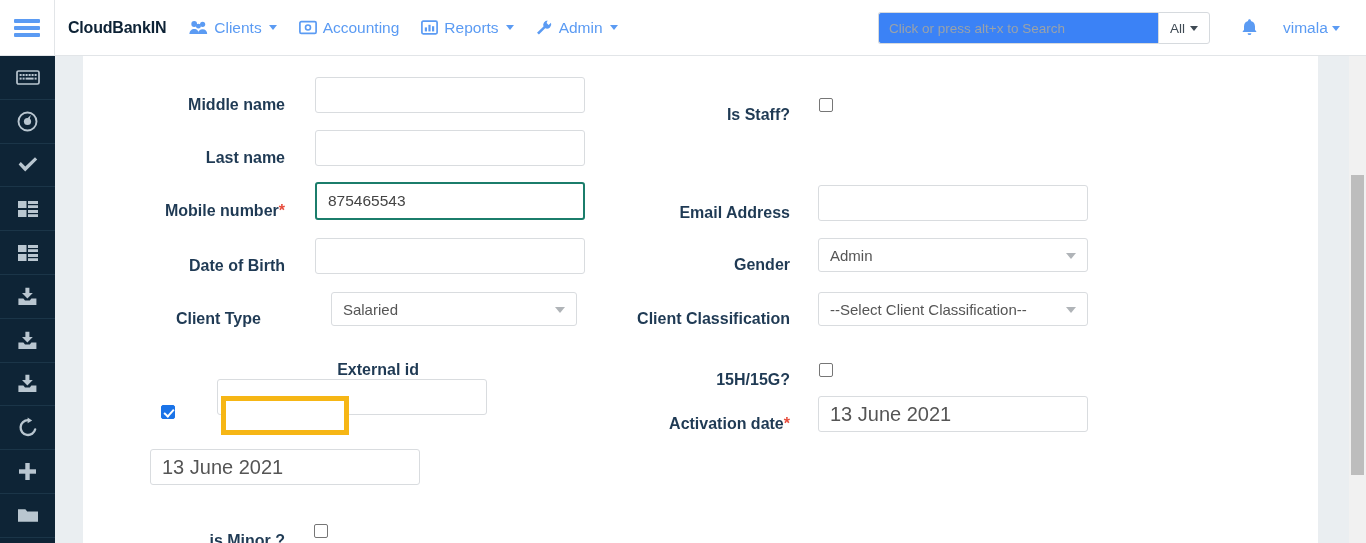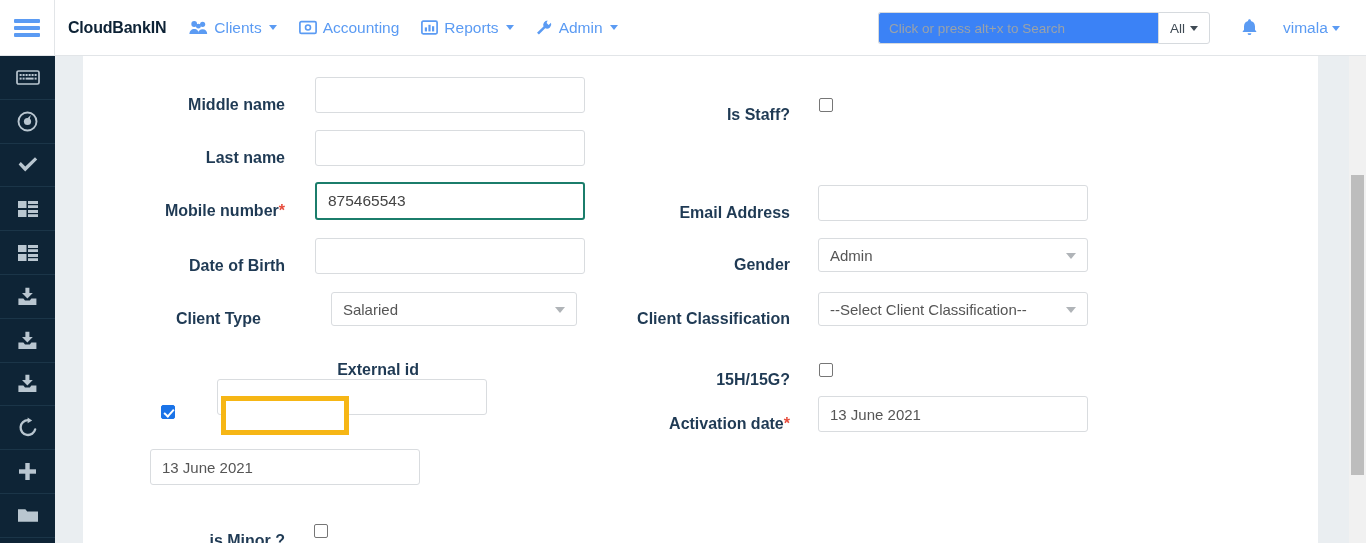--- a/index.html
+++ b/index.html
@@ -127,21 +127,21 @@
 
   
   .field-row { position: absolute; display: flex; align-items: center; }
   .flabel {
     color: #1f3a54; font-size: 16px; font-weight: bold;
     text-align: right; white-space: nowrap; margin-top: 20px;
   }
   .req { color: #e74c3c; font-weight: bold; }
   .finput {
     height: 36px; border: 1px solid #d9dcdf; border-radius: 3px;
-    background: #fff; font-size: 15px; color: #555;
+    background: #fff; font-size: 20px; color: #555;
     font-family: "Liberation Sans", sans-serif;
     padding: 0 11px; outline: none;
   }
   .finput.focused {
     border: 2px solid #1b7d6b; height: 38px;
     font-size: 15.5px; color: #444;
   }
   .fselect {
     height: 34px; border: 1px solid #d9dcdf; border-radius: 3px;
     background: #fff; font-size: 15px; color: #555;

